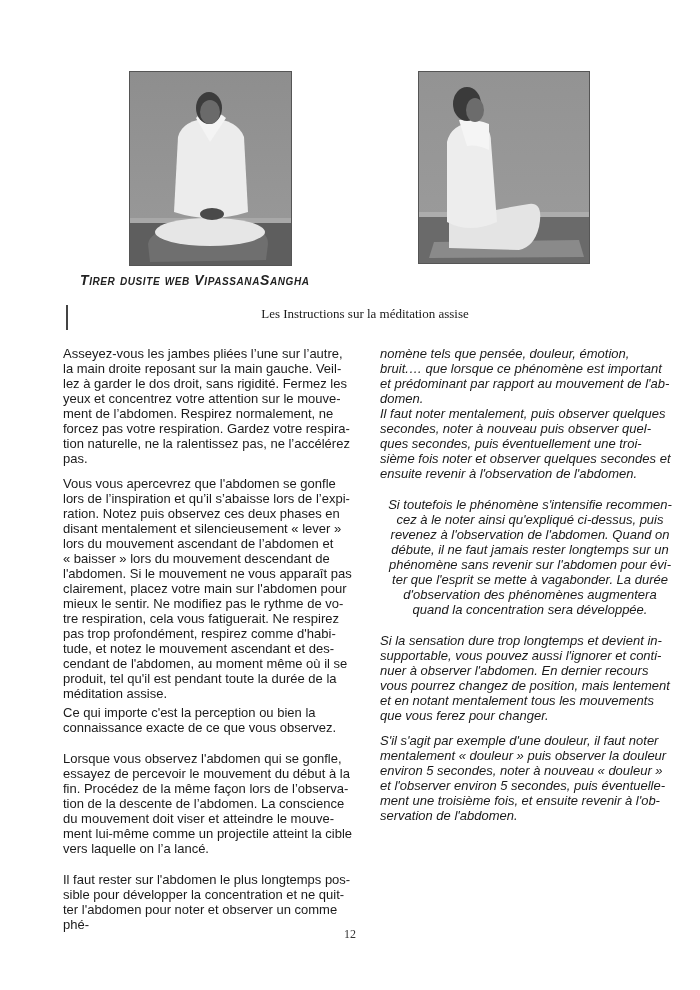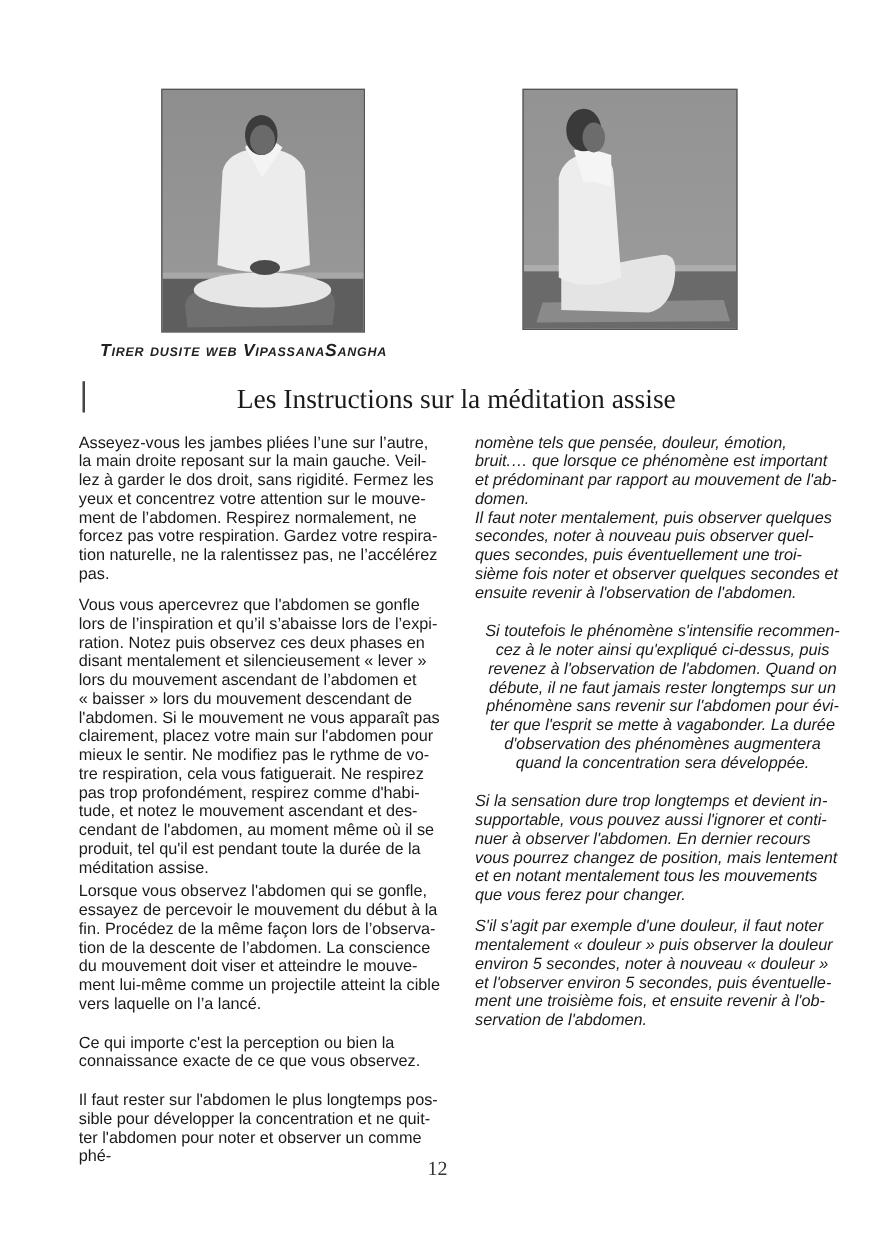--- a/index.html
+++ b/index.html
@@ -45,21 +45,21 @@
       height: 25px;
       background: #444;
     }
     .title {
       position: absolute;
       left: 0;
       width: 700px;
       top: 306px;
       text-align: center;
       font-family: "Liberation Serif", serif;
-      font-size: 22px;
+      font-size: 13px;
       color: #1a1a1a;
       padding-left: 30px;
       box-sizing: border-box;
     }
     .col {
       position: absolute;
       top: 346px;
       font-size: 13px;
       line-height: 15px;
       color: #1a1a1a;
@@ -71,21 +71,21 @@
       white-space: pre-line;
     }
     .col p.tight { margin-bottom: 0; }
     .page-number {
       position: absolute;
       left: 0;
       width: 700px;
       top: 927px;
       text-align: center;
       font-family: "Liberation Serif", serif;
-      font-size: 16px;
+      font-size: 12px;
       color: #333;
     }
   </style>
 </head>
 <body>
 
 <div class="photo" id="photo-left">
   <svg viewBox="0 0 161 193" preserveAspectRatio="none">
     <defs>
       <linearGradient id="wallL" x1="0" y1="0" x2="0" y2="1">
@@ -159,29 +159,29 @@
 « baisser » lors du mouvement descendant de
 l'abdomen. Si le mouvement ne vous apparaît pas
 clairement, placez votre main sur l'abdomen pour
 mieux le sentir. Ne modifiez pas le rythme de vo-
 tre respiration, cela vous fatiguerait. Ne respirez
 pas trop profondément, respirez comme d'habi-
 tude, et notez le mouvement ascendant et des-
 cendant de l'abdomen, au moment même où il se
 produit, tel qu'il est pendant toute la durée de la
 méditation assise.</p>
+  <p style="margin-bottom:16px;">Ce qui importe c'est la perception ou bien la
+connaissance exacte de ce que vous observez.</p>
   <p style="margin-bottom:16px;">Lorsque vous observez l'abdomen qui se gonfle,
 essayez de percevoir le mouvement du début à la
 fin. Procédez de la même façon lors de l’observa-
 tion de la descente de l’abdomen. La conscience
 du mouvement doit viser et atteindre le mouve-
 ment lui-même comme un projectile atteint la cible
 vers laquelle on l’a lancé.</p>
-  <p style="margin-bottom:16px;">Ce qui importe c'est la perception ou bien la
-connaissance exacte de ce que vous observez.</p>
   <p>Il faut rester sur l'abdomen le plus longtemps pos-
 sible pour développer la concentration et ne quit-
 ter l'abdomen pour noter et observer un comme phé-</p>
 </div>
 
 <div class="col" id="col-right">
   <p class="tight">nomène tels que pensée, douleur, émotion,
 bruit.… que lorsque ce phénomène est important
 et prédominant par rapport au mouvement de l'ab-
 domen.</p>

